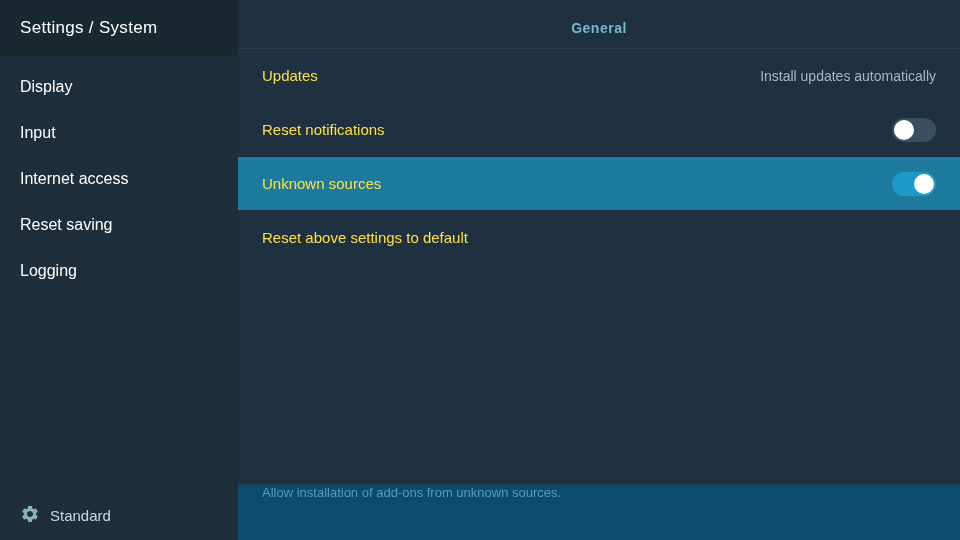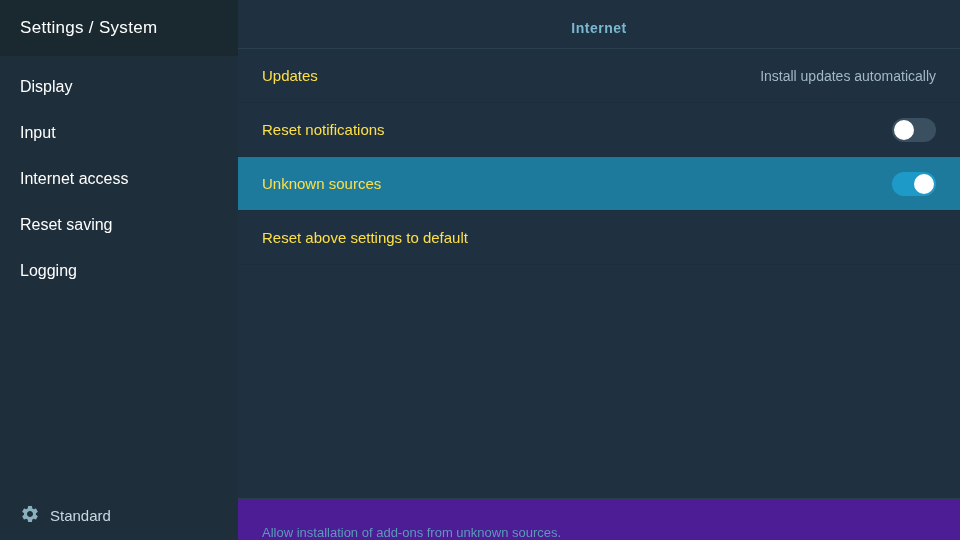--- a/index.html
+++ b/index.html
@@ -165,25 +165,25 @@
       left: 2px;
     }
 
     .toggle.on .toggle-knob {
       right: 2px;
       left: auto;
     }
 
     
     .status-bar {
-      height: 42px;
-      background: #4c1d95;
+      height: 56px;
+      background: #0c4a6e;
       border-top: 1px solid #2a4050;
       display: flex;
-      align-items: flex-end;
+      align-items: flex-start;
       padding: 0 24px;
     }
 
     .status-text {
       font-size: 13px;
       color: #5a9ab8;
     }
   </style>
 </head>
 <body>
@@ -213,21 +213,21 @@
     <svg class="gear-icon-svg" viewBox="0 0 24 24" fill="#8ab0c0">
       <path d="M19.14 12.94c.04-.3.06-.61.06-.94s-.02-.64-.07-.94l2.03-1.58c.18-.14.23-.41.12-.61l-1.92-3.32c-.12-.22-.37-.29-.59-.22l-2.39.96c-.5-.38-1.03-.7-1.62-.94l-.36-2.54c-.04-.24-.24-.41-.48-.41h-3.84c-.24 0-.43.17-.47.41l-.36 2.54c-.59.24-1.13.57-1.62.94l-2.39-.96c-.22-.08-.47 0-.59.22L2.74 8.87c-.12.21-.08.47.12.61l2.03 1.58c-.05.3-.09.63-.09.94s.02.64.07.94l-2.03 1.58c-.18.14-.23.41-.12.61l1.92 3.32c.12.22.37.29.59.22l2.39-.96c.5.38 1.03.7 1.62.94l.36 2.54c.05.24.24.41.48.41h3.84c.24 0 .44-.17.47-.41l.36-2.54c.59-.24 1.13-.56 1.62-.94l2.39.96c.22.08.47 0 .59-.22l1.92-3.32c.12-.22.07-.47-.12-.61l-2.01-1.58zM12 15.6c-1.98 0-3.6-1.62-3.6-3.6s1.62-3.6 3.6-3.6 3.6 1.62 3.6 3.6-1.62 3.6-3.6 3.6z"></path>
     </svg>
     <span>Standard</span>
   </div>
 </div>
 
 <div class="header-clock">1:36 PM</div>
 
 <div class="main-content">
-  <div class="section-header">Internet</div>
+  <div class="section-header">General</div>
 
   <div class="settings-list">
 
     <div class="setting-row">
       <span class="setting-label">Updates</span>
       <span class="setting-value">Install updates automatically</span>
     </div>
 
     <div class="setting-row">
       <span class="setting-label">Reset notifications</span>

